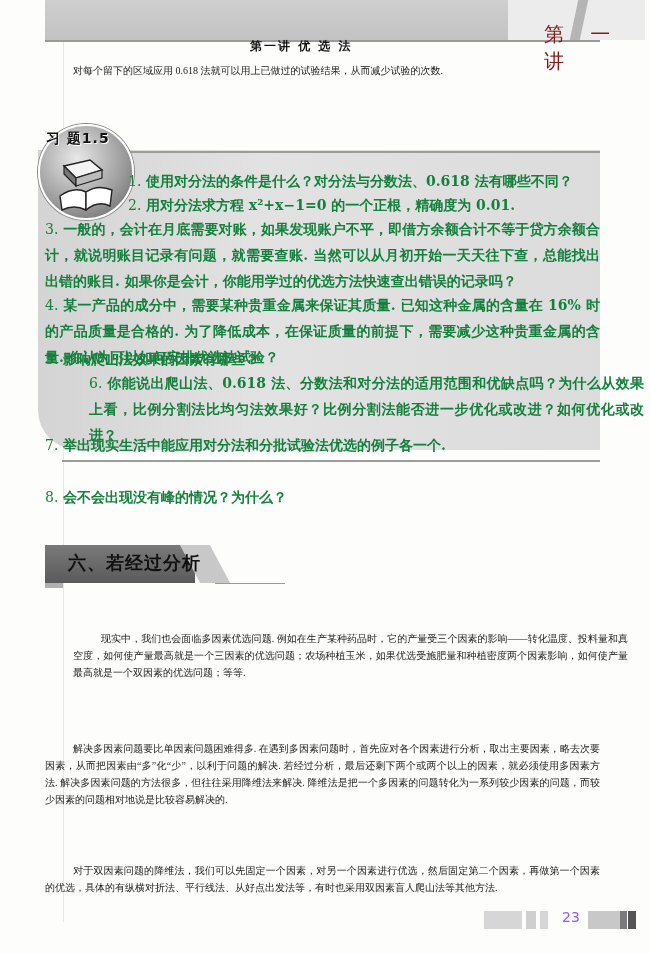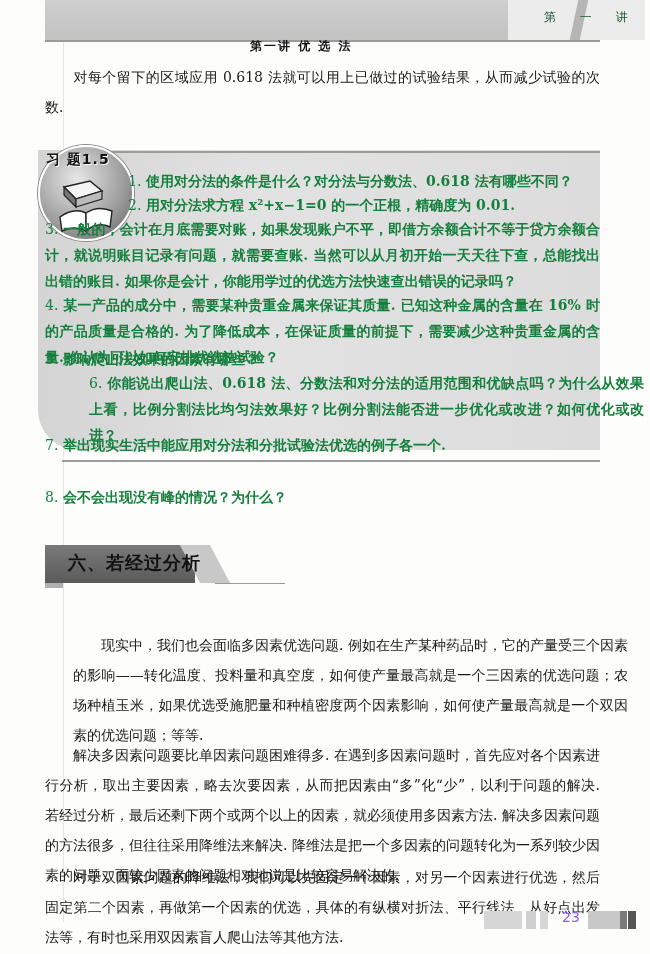--- a/index.html
+++ b/index.html
@@ -18,48 +18,49 @@
     position: absolute; left: 205px; top: 10px; font-size: 12px; font-weight: bold;
     letter-spacing: 2px; color: #111;
     font-family: "DejaVu Sans", sans-serif;
     margin-top: 28px;
   }
   .header-chapter-box {
     position: absolute; left: 463px; top: 0; width: 137px; height: 40px;
     background: #ececec;
   }
   .header-chapter {
-    position: absolute; left: 36px; top: 9px; font-size: 12px; color: #14532d; letter-spacing: 10px;
+    position: absolute; left: 36px; top: 21px; font-size: 20px; color: #7f1d1d; letter-spacing: 10px;
     font-family: "DejaVu Sans", sans-serif;
   }
   .header-chapter-slash {
     position: absolute; left: 66px; top: 0; width: 10px; height: 40px;
     background: #b5b5b5; transform: skewX(-12deg);
   }
   .margin-line {
     position: absolute; left: 63px; top: 42px; width: 1px; height: 880px; background: #e6e6e6;
   }
   .para {
-    position: absolute; left: 45px; width: 555px; font-size: 14px; line-height: 30px;
+    position: absolute; left: 45px; width: 555px; font-size: 10px; line-height: 17px;
     text-align: justify;
+    font-family: Liberation Serif, serif;
   }
   .para .indent { display: inline-block; width: 28px; }
   .exercise-box {
     position: absolute; left: 38px; top: 150px; width: 562px; height: 300px;
     background: linear-gradient(90deg, #d4d4d4 0%, #e2e2e2 40%, #dcdcdc 100%);
     border-radius: 0 0 0 40px;
   }
   .exercise-top-line {
     position: absolute; left: 105px; top: 151px; width: 495px; height: 2px; background: #9c9c9c;
   }
   .exercise-bottom-line {
     position: absolute; left: 62px; top: 460px; width: 538px; height: 2px; background: #9c9c9c;
   }
   .exercise-badge {
-    position: absolute; left: 38px; top: 145px; width: 92px; height: 92px;
+    position: absolute; left: 38px; top: 124px; width: 92px; height: 92px;
     border-radius: 50%;
     background: radial-gradient(circle at 40% 35%, #e8e8e8, #9a9a9a 60%, #5e5e5e 100%);
     border: 2px solid #fff;
     box-shadow: 0 0 0 1px #888;
   }
   .badge-label {
     position: absolute; left: 6px; top: 4px; font-size: 14px; font-weight: bold; color: #111;
     font-family: "DejaVu Sans", sans-serif; letter-spacing: 1px;
     text-shadow: 1px 1px 0 #fff;
   }

